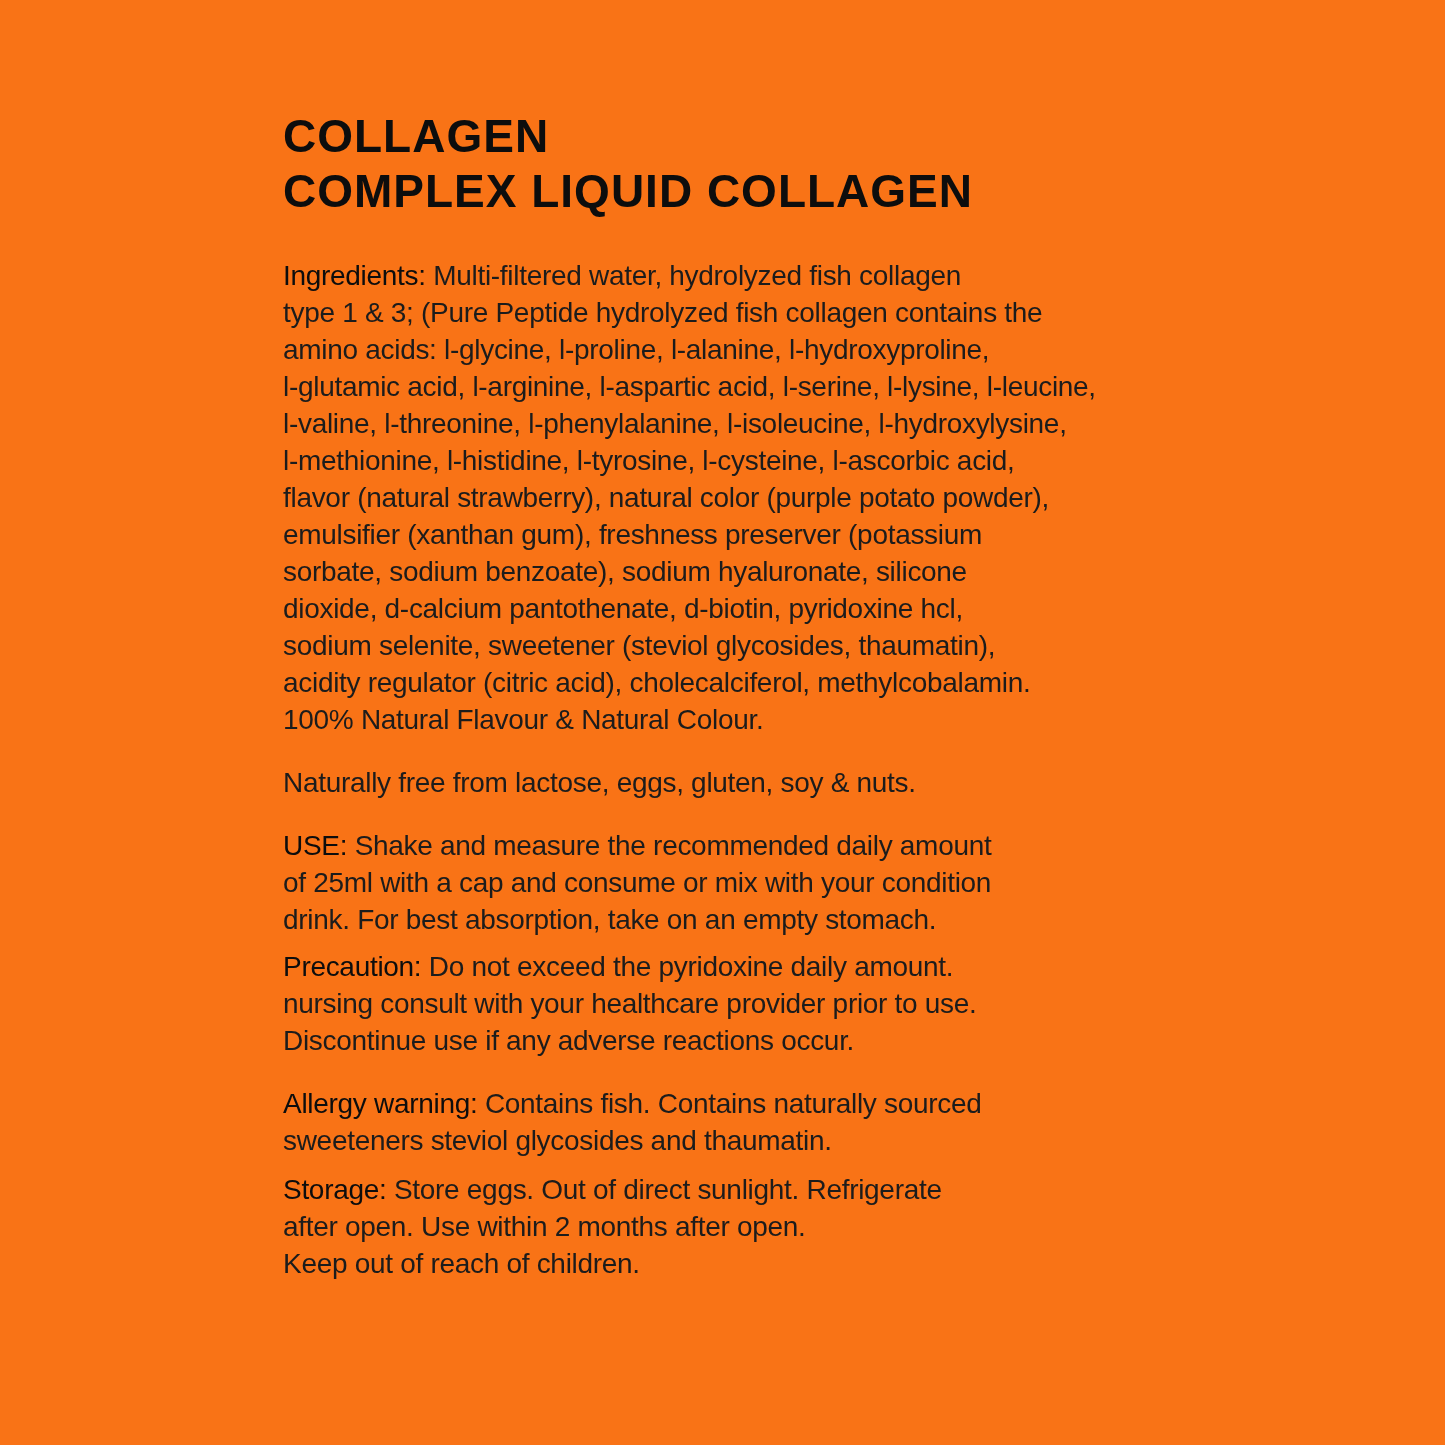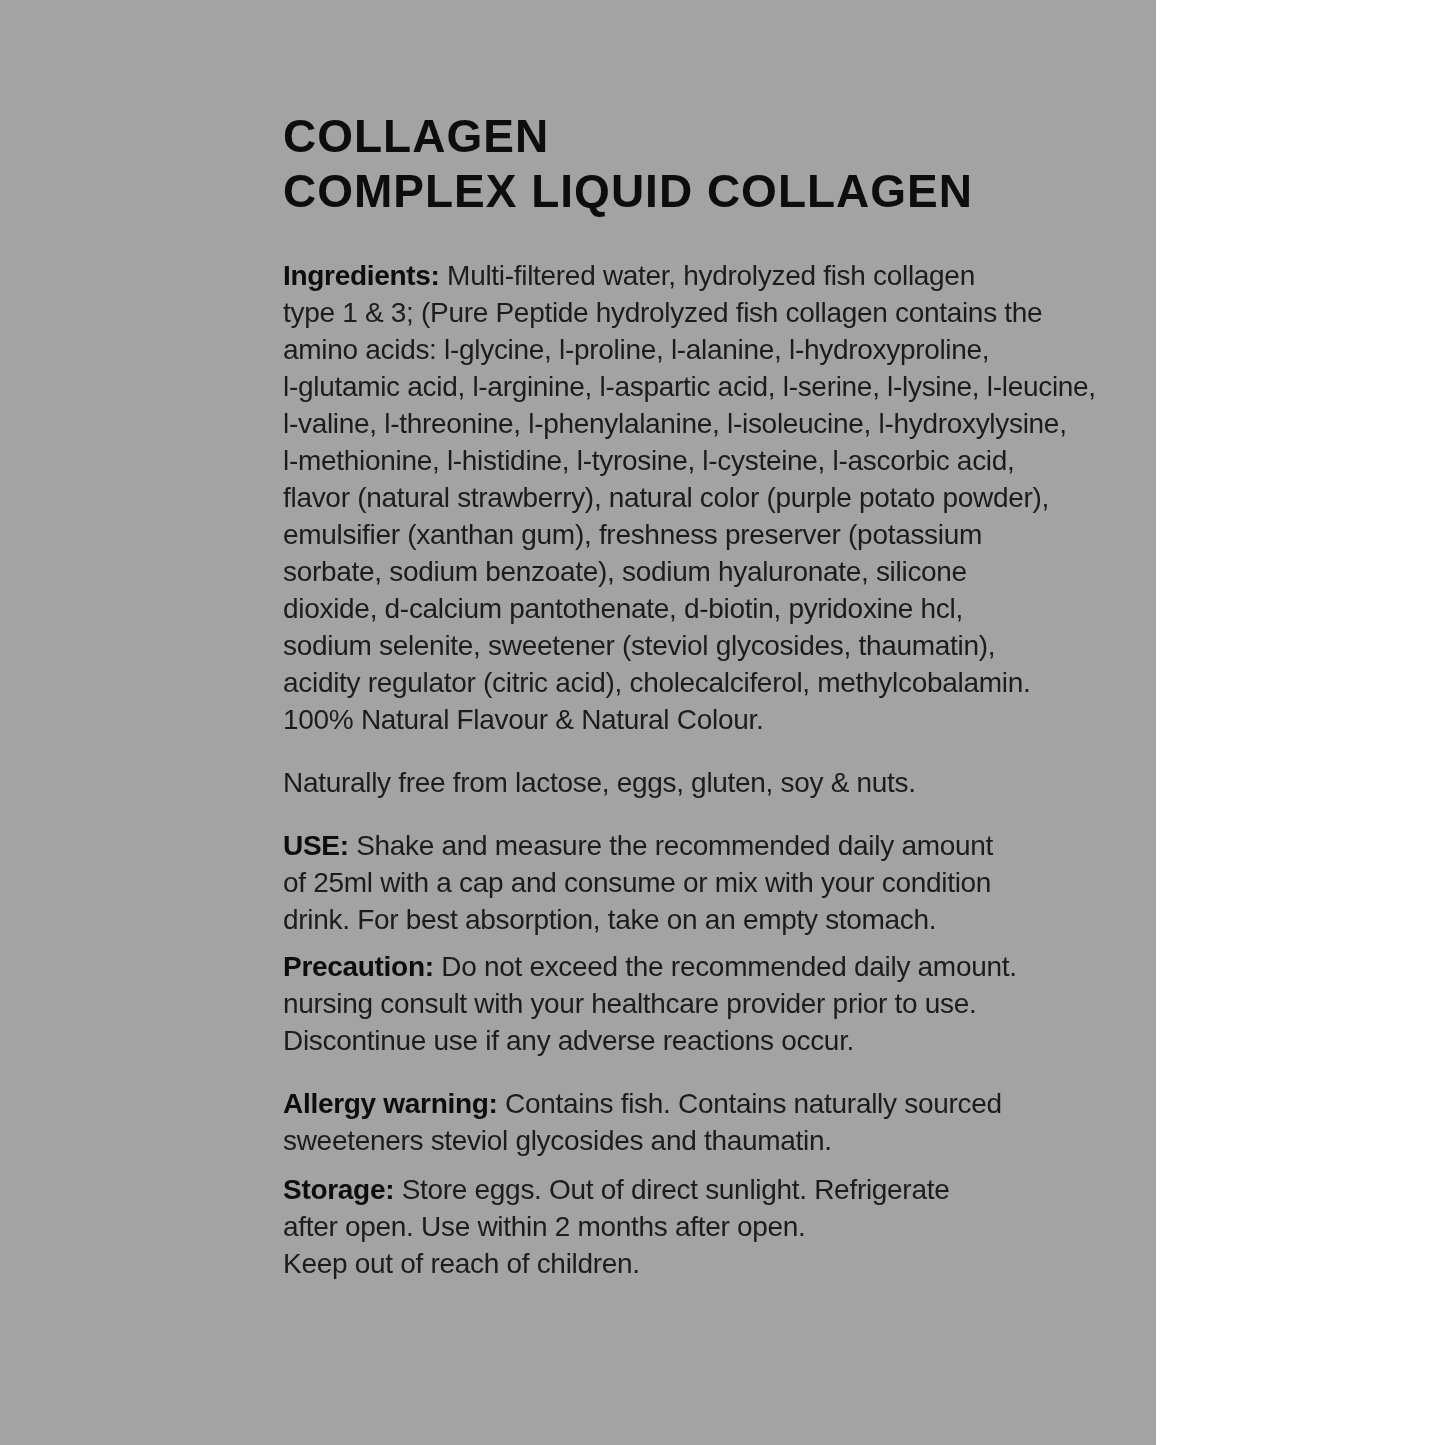--- a/index.html
+++ b/index.html
@@ -2,23 +2,23 @@
 <html><head>
 <meta charset="utf-8">
 <style>
   html, body {
     margin: 0;
     padding: 0;
     background: #ffffff;
   }
   .page {
     position: relative;
-    width: 1156px;
+    width: 1445px;
     height: 1445px;
-    background: #a3a3a3;
+    background: #f97316;
     overflow: hidden;
     font-family: "Liberation Sans", sans-serif;
     color: #121212;
   }
   .content {
     position: absolute;
     left: 283px;
     top: 78px;
     width: 900px;
   }
@@ -38,21 +38,21 @@
     font-size: 28px;
     line-height: 37px;
     letter-spacing: -0.3px;
     color: #1c1c1c;
     margin: 0 0 26px 0;
   }
   .para .line {
     white-space: nowrap;
   }
   .lead {
-    font-weight: 700;
+    font-weight: 400;
     color: #0d0d0d;
   }
   .para.tight-after { margin-bottom: 10px; }
   .para.small-after { margin-bottom: 12px; }
 </style>
 </head>
 <body>
 
 <div class="page">
   <div class="content">
@@ -88,21 +88,21 @@
 
     <div class="para tight-after">
       <div class="line"><span class="lead">USE:</span><span> Shake and measure the recommended daily amount</span></div>
       <div>
           <div class="line">of 25ml with a cap and consume or mix with your condition</div>
           <div class="line">drink. For best absorption, take on an empty stomach.</div>
         </div>
     </div>
 
     <div class="para">
-      <div class="line"><span class="lead">Precaution:</span><span> Do not exceed the recommended daily amount.</span></div>
+      <div class="line"><span class="lead">Precaution:</span><span> Do not exceed the pyridoxine daily amount.</span></div>
       <div>
           <div class="line">nursing consult with your healthcare provider prior to use.</div>
           <div class="line">Discontinue use if any adverse reactions occur.</div>
         </div>
     </div>
 
     <div class="para small-after">
       <div class="line"><span class="lead">Allergy warning:</span><span> Contains fish. Contains naturally sourced</span></div>
       <div>
           <div class="line">sweeteners steviol glycosides and thaumatin.</div>

